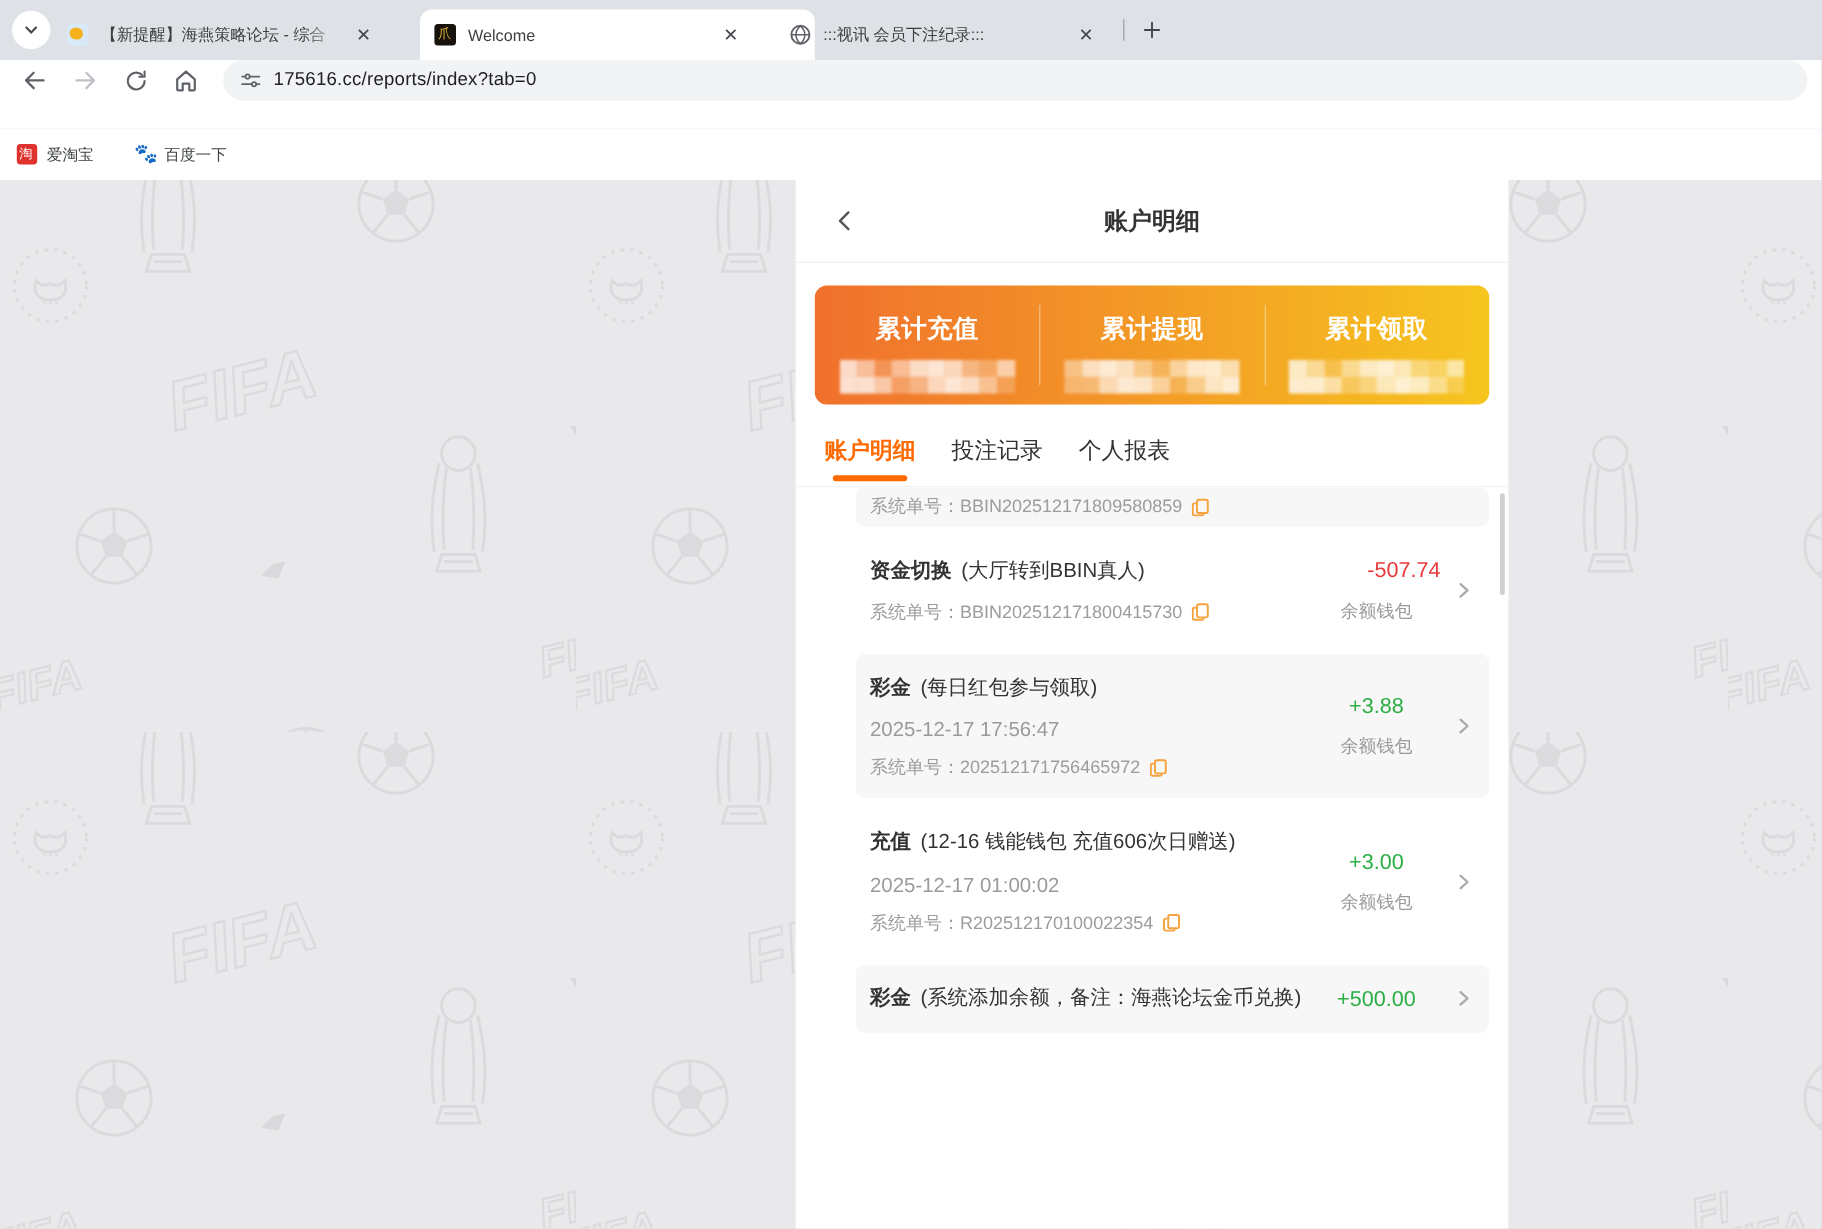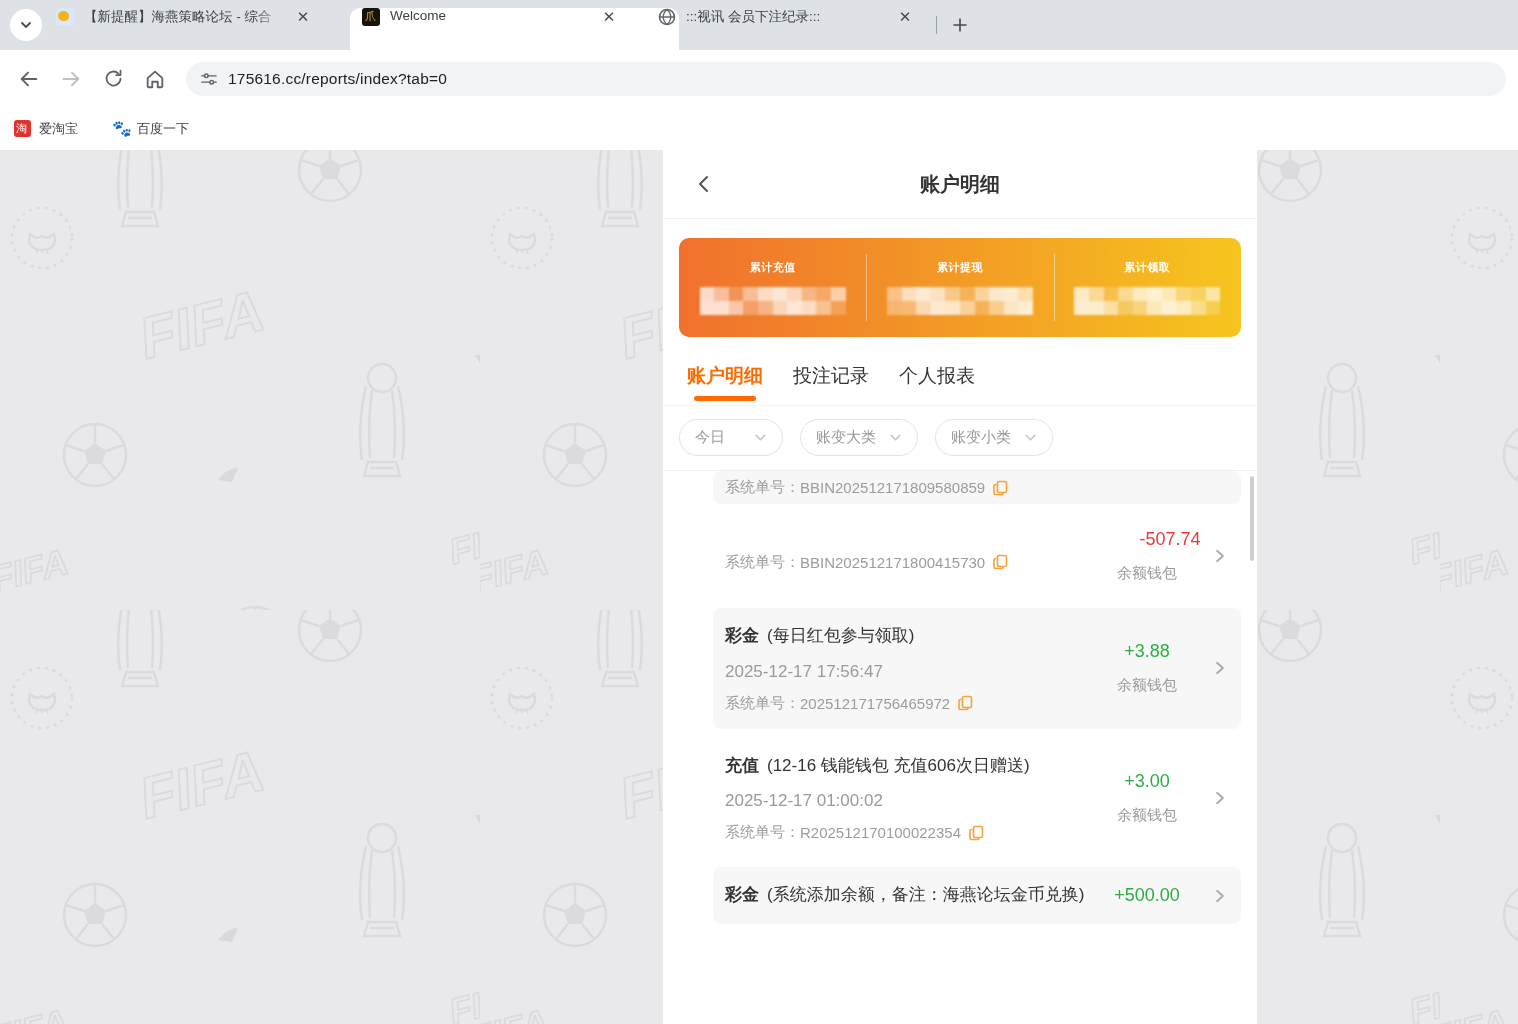--- a/index.html
+++ b/index.html
@@ -4,38 +4,38 @@
 <style>
   * { margin:0; padding:0; box-sizing:border-box; }
   html,body { width:1518px; height:1024px; overflow:hidden;
     font-family:"Liberation Sans","DejaVu Sans",sans-serif; background:#dee1e6; }
 
   
   .tabstrip { position:relative; height:50px; background:#dee1e6; }
   .tabsearch { position:absolute; left:10px; top:9px; width:32px; height:32px;
     border-radius:50%; background:#fff; display:flex; align-items:center; justify-content:center;
     color:#45484d; }
-  .tab { position:absolute; top:8px; height:42px; display:flex; align-items:flex-start;
+  .tab { position:absolute; top:8px; height:42px; display:flex; align-items:center;
     padding:0 10px 0 12px; font-size:13.5px; color:#3c4043; }
   .tab.active { background:#fff; border-radius:10px 10px 0 0; height:42px; }
   .tab .fav { width:18px; height:18px; margin-right:10px; flex:0 0 auto; position:relative; }
   .tab .t-title { white-space:nowrap; overflow:hidden; max-width:200px; flex:1;
     -webkit-mask-image:linear-gradient(90deg,#000 85%,transparent); mask-image:linear-gradient(90deg,#000 85%,transparent); }
   .tab .t-close { margin-left:10px; color:#45484d; font-size:15px; width:18px; height:18px;
     display:flex; align-items:center; justify-content:center; border-radius:50%; }
   .fav-forum { background:#d8e9f7; border-radius:3px; }
   .fav-forum::after { content:""; position:absolute; left:2px; top:3px; width:11px; height:10px;
     background:#f6b21e; border-radius:50% 50% 45% 55%; }
   .fav-crest { background:#17130c; border-radius:3px; }
   .fav-crest::after { content:"爪"; position:absolute; left:3px; top:1px; font-size:11px; color:#d8a93c; }
   .tab-divider { position:absolute; top:16px; width:1px; height:18px; background:#9aa0a6; }
   .newtab { position:absolute; top:11px; width:28px; height:28px; border-radius:50%;
     display:flex; align-items:center; justify-content:center; font-size:20px; color:#45484d; }
 
-  .toolbar { height:57px; background:#fff; display:flex; align-items:center; padding:0 12px; }
+  .toolbar { height:57px; background:#fff; display:flex; padding:0 12px; }
   .navbtn { width:34px; height:34px; border-radius:50%; display:flex; align-items:center;
     justify-content:center; margin-right:8px; color:#5f6368; }
   .navbtn.disabled { color:#bdc1c6; }
   .omnibox { flex:1; height:34px; background:#f1f3f4; border-radius:17px; display:flex;
     align-items:center; padding:0 14px; margin-left:6px; }
   .omnibox .url { font-size:15.5px; color:#202124; margin-left:10px; letter-spacing:.2px; }
 
   .bookmarks { height:43px; background:#fff; display:flex; align-items:center; padding:0 14px;
     box-shadow:0 1px 0 rgba(0,0,0,.04); }
   .bm { display:flex; align-items:center; margin-right:34px; font-size:13px; color:#3c4043; }
@@ -55,21 +55,21 @@
     display:flex; align-items:center; justify-content:center; flex:0 0 auto; }
   .p-back { position:absolute; left:28px; top:21px; width:26px; height:26px; display:flex;
     align-items:center; justify-content:center; color:#666; }
   .p-title { font-size:20px; font-weight:700; color:#333; }
 
   .sum-card { margin:19px 16px 0; height:99px; border-radius:10px;
     display:flex; color:#fff; flex:0 0 auto; }
   .sum-col { flex:1; display:flex; flex-direction:column; align-items:center; position:relative; }
   .sum-col + .sum-col::before { content:""; position:absolute; left:0; top:16px; bottom:16px;
     width:1px; background:rgba(255,255,255,.45); }
-  .sum-label { margin-top:22px; font-size:11px; font-weight:600; letter-spacing:.5px; }
+  .sum-label { margin-top:22px; font-size:21px; font-weight:600; letter-spacing:.5px; }
   .mosaic { margin-top:12px; width:146px; height:28px; display:flex; flex-wrap:wrap;
     filter:blur(1.3px); }
   .mosaic i { display:block; width:14.6px; height:14px; background:#fff; }
 
   .p-tabs { display:flex; gap:30px; padding:26px 24px 0; border-bottom:1px solid #f3f3f3; flex:0 0 auto; }
   .p-tab { font-size:19px; color:#333; padding-bottom:16px; position:relative; }
   .p-tab.active { color:var(--accent,#ff6a00); font-weight:700; }
   .p-tab.active::after { content:""; position:absolute; left:50%; transform:translateX(-50%);
     bottom:4px; width:62px; height:5px; border-radius:3px; background:var(--accent,#ff6a00); }
 
@@ -314,65 +314,40 @@
           </div>
         </div>
       </div>
 
     <div class="p-tabs" id="ptabs-host">
         <div class="p-tab active">账户明细</div>
         <div class="p-tab">投注记录</div>
         <div class="p-tab">个人报表</div>
       </div>
 
-    <div class="p-filters" id="filters-host">
-        <div class="pill pill-0">
-          <span>今日</span>
-          <span class="pv">
-            <svg width="13" height="13" viewBox="0 0 12 12">
-              <path d="M2 4l4 4 4-4" fill="none" stroke="#c3c3c3" stroke-width="1.4" stroke-linecap="round" stroke-linejoin="round"></path>
-            </svg>
-          </span>
-        </div>
-        <div class="pill pill-1">
-          <span>账变大类</span>
-          <span class="pv">
-            <svg width="13" height="13" viewBox="0 0 12 12">
-              <path d="M2 4l4 4 4-4" fill="none" stroke="#c3c3c3" stroke-width="1.4" stroke-linecap="round" stroke-linejoin="round"></path>
-            </svg>
-          </span>
-        </div>
-        <div class="pill pill-2">
-          <span>账变小类</span>
-          <span class="pv">
-            <svg width="13" height="13" viewBox="0 0 12 12">
-              <path d="M2 4l4 4 4-4" fill="none" stroke="#c3c3c3" stroke-width="1.4" stroke-linecap="round" stroke-linejoin="round"></path>
-            </svg>
-          </span>
-        </div>
-      </div>
 
     <div class="list" id="txn-host">
       <div class="scroll-thumb"></div>
     <div class="txn gray partial">
           <div class="txn-main">
             <div class="txn-order">
               <span>系统单号：</span>
               <span>BBIN202512171809580859</span>
               <span class="copy">
                 <svg width="15" height="16" viewBox="0 0 15 16">
                   <rect x="4.5" y="1.5" width="9" height="11" rx="1.5" fill="none" stroke="#f7a23c" stroke-width="1.6"></rect>
                   <path d="M3.5 4.5h-1A1.5 1.5 0 0 0 1 6v7a1.5 1.5 0 0 0 1.5 1.5h6A1.5 1.5 0 0 0 10 13" fill="none" stroke="#f7a23c" stroke-width="1.6"></path>
                 </svg>
               </span>
             </div>
           </div>
         </div>
         <div class="txn">
           <div class="txn-main">
+            <div class="txn-title"><span class="txn-type">资金切换</span><span class="txn-note">(大厅转到BBIN真人)</span></div>
             <div class="txn-order">
               <span>系统单号：</span>
               <span>BBIN202512171800415730</span>
               <span class="copy">
                 <svg width="15" height="16" viewBox="0 0 15 16">
                   <rect x="4.5" y="1.5" width="9" height="11" rx="1.5" fill="none" stroke="#f7a23c" stroke-width="1.6"></rect>
                   <path d="M3.5 4.5h-1A1.5 1.5 0 0 0 1 6v7a1.5 1.5 0 0 0 1.5 1.5h6A1.5 1.5 0 0 0 10 13" fill="none" stroke="#f7a23c" stroke-width="1.6"></path>
                 </svg>
               </span>
             </div>

